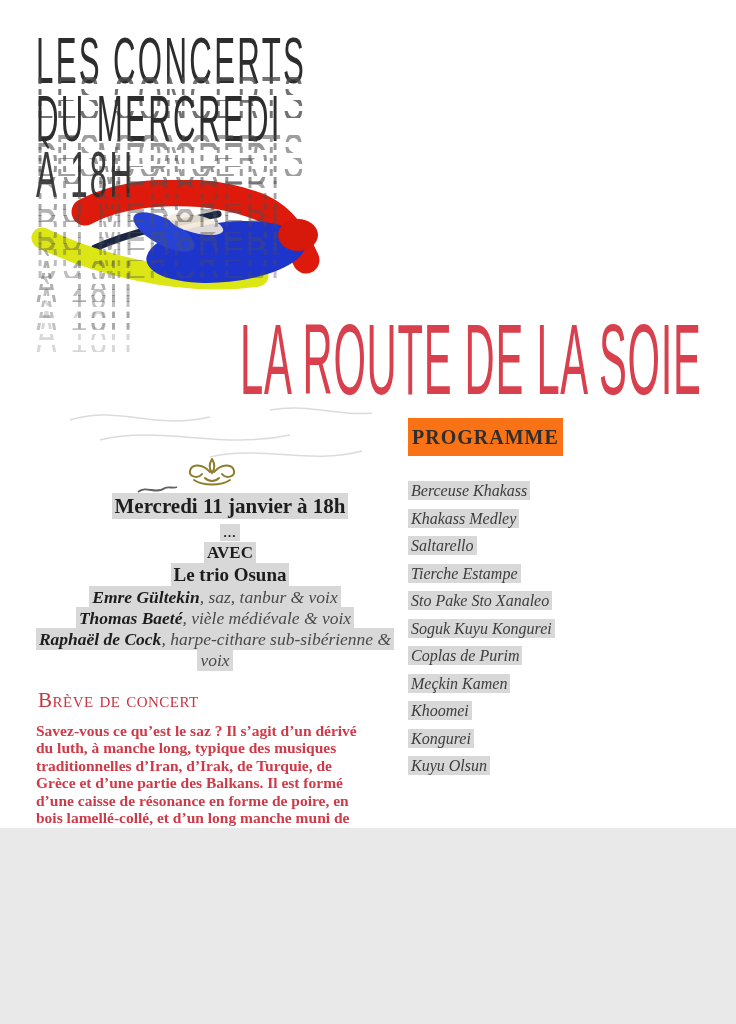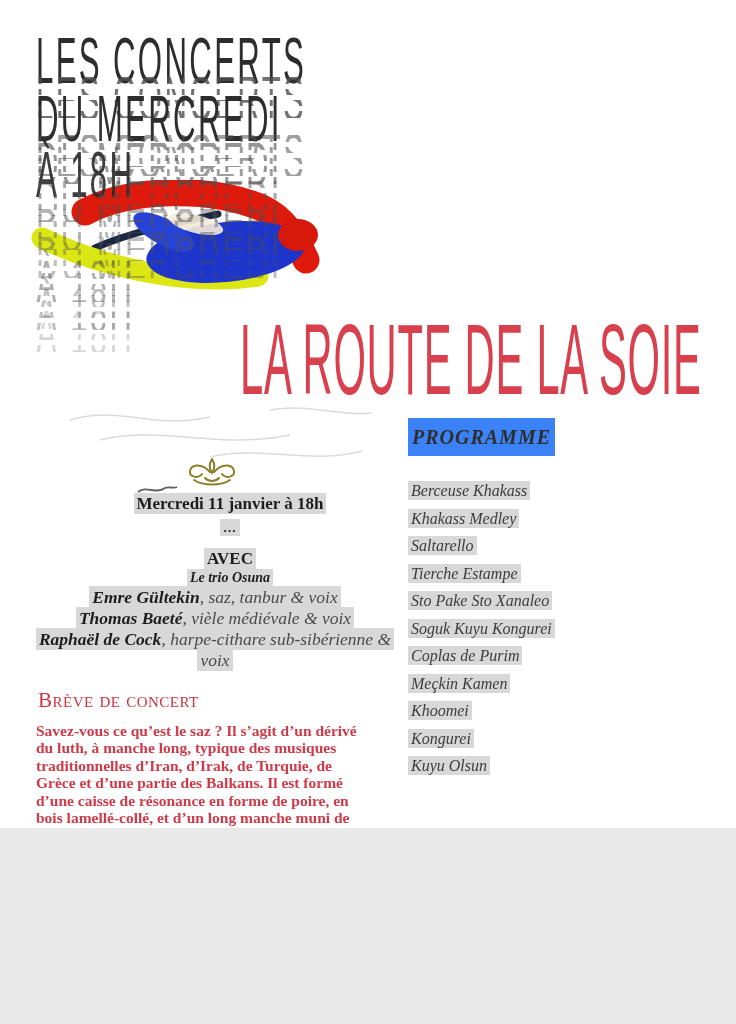--- a/index.html
+++ b/index.html
@@ -13,33 +13,33 @@
   .sliced{color:#4f4f4f;
         -webkit-mask-image:repeating-linear-gradient(180deg,#000 0 4px,transparent 4px 7px);
         mask-image:repeating-linear-gradient(180deg,#000 0 4px,transparent 4px 7px);}
 
   
   .title{font-family:"Liberation Sans",sans-serif;font-size:58px;line-height:1;white-space:nowrap;
         letter-spacing:1px;transform:scale(0.72,1.72);transform-origin:top left;color:#d8404e;z-index:2;}
 
   
   .hl{background:#d8d8d8;-webkit-box-decoration-break:clone;box-decoration-break:clone;padding:1px 3px;}
-  .hl-dark{background:#3b82f6;padding:8px 4px;font-style:italic;}
+  .hl-dark{background:#f97316;padding:8px 4px;}
 
   
   .prog-head{font-size:20px;font-weight:700;letter-spacing:1px;color:#2e2e2e;}
   .prog-list{list-style:none;margin:0;padding:0;}
   .prog-list li{margin-bottom:11px;font-size:16px;line-height:16.5px;font-style:italic;color:#3d3d3d;}
 
   
   .event{width:400px;text-align:center;color:#1d1d1d;}
-  .date-line{font-size:17px;font-weight:700;}
+  .date-line{font-size:21px;font-weight:700;}
   .dots{font-size:13px;font-weight:700;letter-spacing:1px;}
   .avec{font-size:17px;font-weight:700;}
-  .trio{font-size:14px;font-weight:700;font-style:italic;}
+  .trio{font-size:19px;font-weight:700;}
   .performers{width:380px;text-align:center;font-size:17.5px;line-height:21px;color:#4a4a4a;}
   .performers b{color:#1d1d1d;}
 
   
   .breve-head{font-size:21px;font-weight:400;font-variant:small-caps;letter-spacing:0.5px;color:#c93542;}
   .breve-body{width:330px;font-size:15.5px;line-height:17.4px;font-weight:700;color:#cf3a48;}
 
   
   .season{font-family:"Liberation Sans",sans-serif;font-size:24px;letter-spacing:2px;white-space:nowrap;
         transform:scale(0.8,1.5);transform-origin:top left;color:#474747;}
@@ -96,21 +96,21 @@
     </g>
   </svg>
 
   <svg class="abs" style="left:135px;top:483px;" width="45" height="14" viewBox="0 0 45 14">
     <path d="M3,9 C12,2 20,12 30,5 C34,3 38,6 42,4" fill="none" stroke="#3a3a3a" stroke-width="1.8" opacity="0.8"></path>
   </svg>
 
   <div class="abs event" style="left:30px;top:494px;">
     <div class="date-line"><span class="hl">Mercredi 11 janvier à 18h</span></div>
     <div class="dots" style="margin-top:6px;"><span class="hl">…</span></div>
-    <div class="avec" style="margin-top:13px;"><span class="hl">AVEC</span></div>
+    <div class="avec" style="margin-top:2px;"><span class="hl">AVEC</span></div>
     <div class="trio" style="margin-top:1px;"><span class="hl">Le trio Osuna</span></div>
   </div>
 
   <div class="abs performers" style="left:25px;top:587px;font-style:italic;">
     <div><span class="hl"><b>Emre Gültekin</b><span>, saz, tanbur &amp; voix</span></span></div>
     <div><span class="hl"><b>Thomas Baeté</b><span>, vièle médiévale &amp; voix</span></span></div>
     <div><span class="hl"><b>Raphaël de Cock</b><span>, harpe-cithare sub-sibérienne &amp; voix</span></span></div>
   </div>
 
   <div class="abs" style="left:408px;top:426px;width:220px;">

